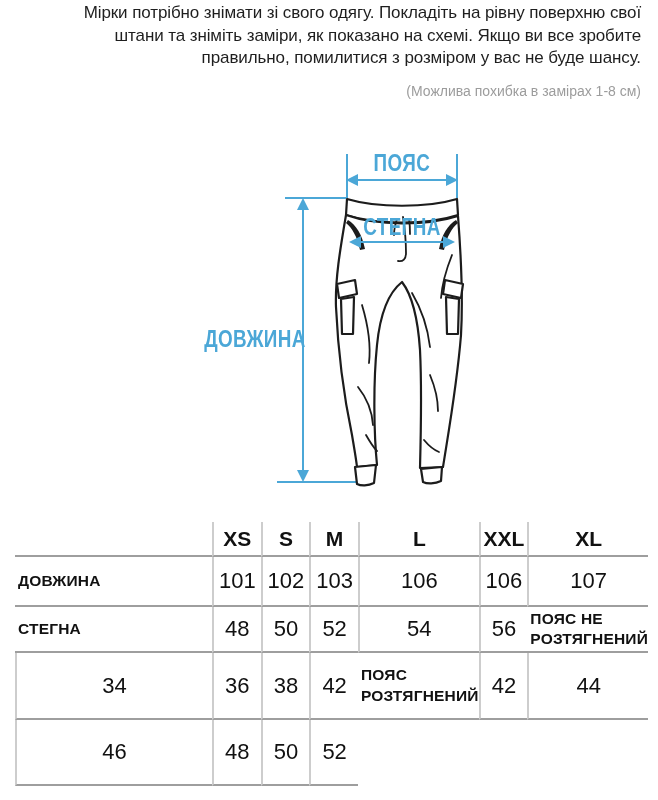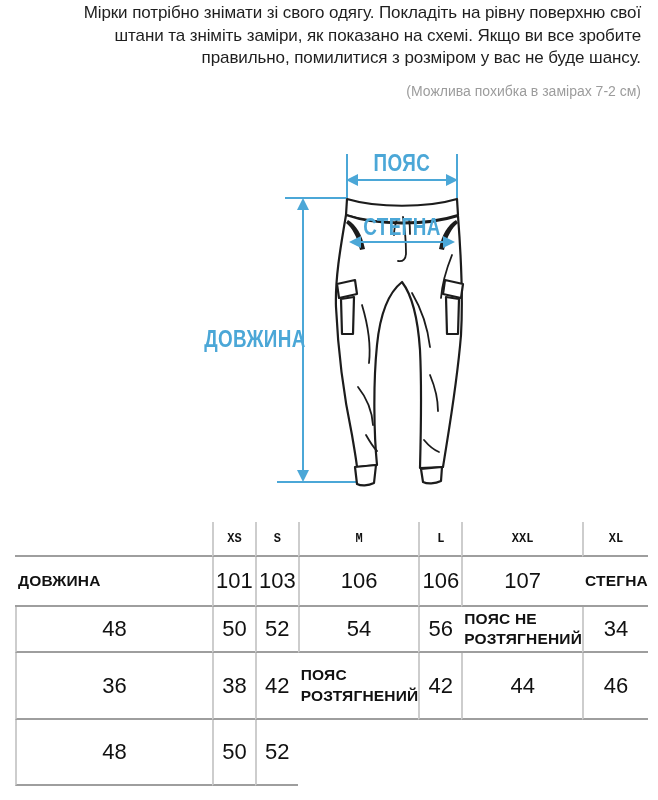--- a/index.html
+++ b/index.html
@@ -84,40 +84,40 @@
     grid-template-rows: 35px 50px 46px 67px 66px;
   }
   .cell {
     display: flex;
     align-items: center;
     justify-content: center;
     border-bottom: 2px solid var(--hline);
     color: #111;
   }
   .cell.sep { border-left: 2px solid var(--vline); }
-  .th { font-weight: bold; font-size: 12px; font-family: Liberation Mono, monospace; }
+  .th { font-weight: bold; font-size: 21px; }
   .rl {
     justify-content: flex-start;
     padding-left: 3px;
     font-weight: bold;
     font-size: 15.5px;
     line-height: 1.3;
     letter-spacing: 0.2px;
   }
   .rl span { max-width: 150px; }
   .rv { font-size: 22px; }
 </style>
 </head>
 <body>
 
 <div class="page">
 
   <div class="intro">
     <p class="intro-paragraph">Мірки потрібно знімати зі свого одягу. Покладіть на рівну поверхню свої штани та зніміть заміри, як показано на схемі. Якщо ви все зробите правильно, помилитися з розміром у вас не буде шансу.</p>
-    <p class="intro-note">(Можлива похибка в замірах 7-2 см)</p>
+    <p class="intro-note">(Можлива похибка в замірах 1-8 см)</p>
   </div>
 
   <div class="diagram-wrap">
     <svg width="300" height="390" viewBox="0 0 300 390" xmlns="http://www.w3.org/2000/svg">
 
       <g>
         <line class="dim-line" x1="105" y1="63" x2="166" y2="63"></line>
         <line class="dim-line" x1="97" y1="347" x2="186" y2="347"></line>
         <line class="dim-line" x1="123" y1="75" x2="123" y2="335"></line>
         <polygon class="dim-head" points="123,63 117,75 129,75"></polygon>
@@ -212,20 +212,23 @@
       <div class="cell th sep">
         <span>XL</span>
       </div>
       <div class="cell rl">
         <span>ДОВЖИНА</span>
       </div>
       <div class="cell rv sep">
         <span>101</span>
       </div>
       <div class="cell rv sep">
+        <span>102</span>
+      </div>
+      <div class="cell rv sep">
         <span>103</span>
       </div>
       <div class="cell rv sep">
         <span>106</span>
       </div>
       <div class="cell rv sep">
         <span>106</span>
       </div>
       <div class="cell rv sep">
         <span>107</span>

